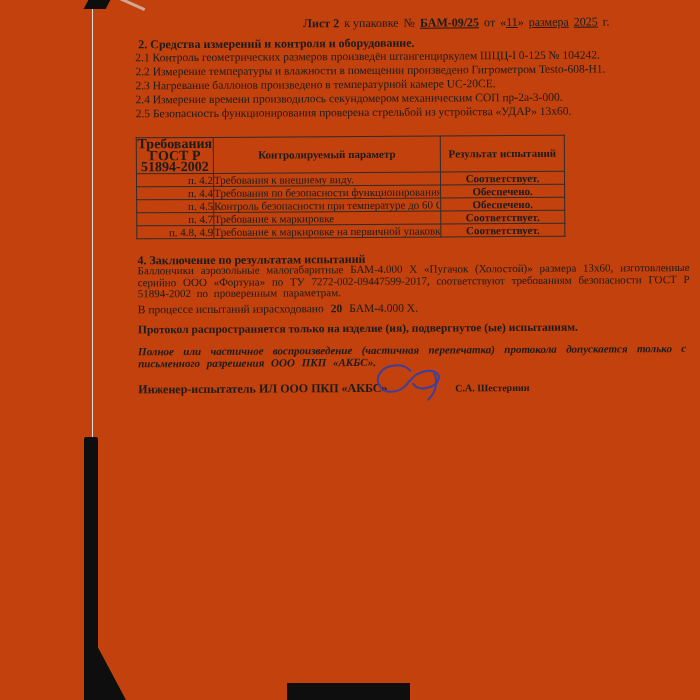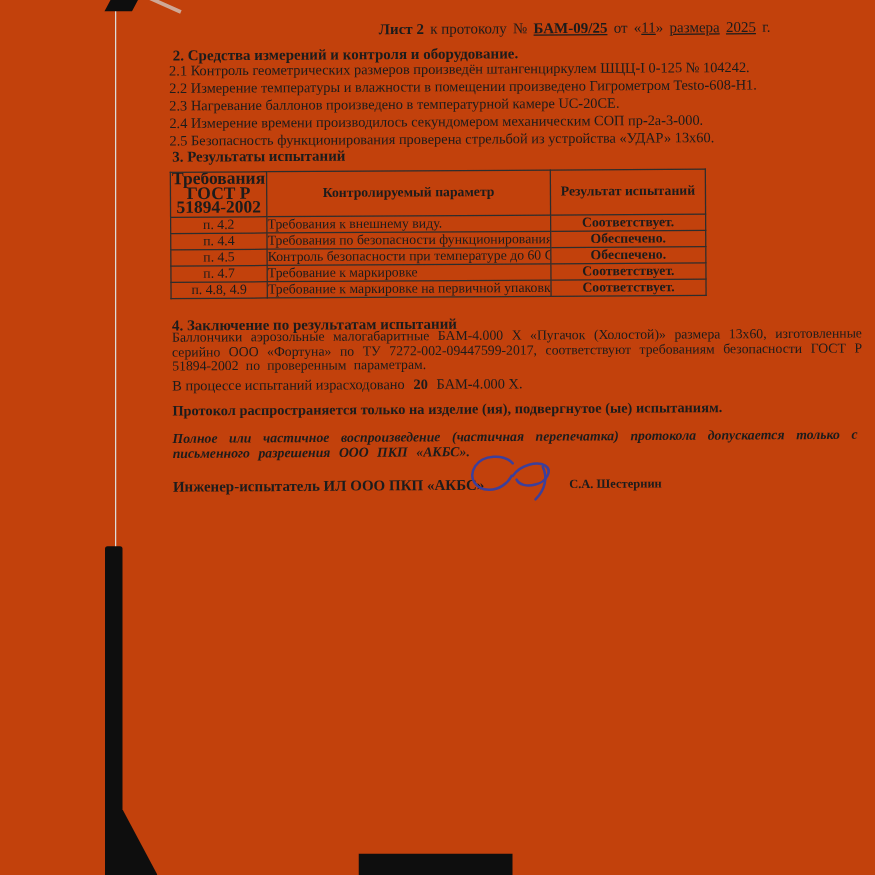--- a/index.html
+++ b/index.html
@@ -48,21 +48,21 @@
     border-collapse:collapse;table-layout:fixed;
     font-size:11px;color:#1c1c1c;
   }
   table.results th, table.results td{
     border:1px solid #2d2d2d;padding:0;overflow:hidden;
   }
   table.results th{font-weight:bold;text-align:center;vertical-align:middle;line-height:11.5px;}
   th.h-gost{white-space:pre-line;font-size:14px;}
   .hdr-row{height:35px;}
   .data-row{height:13px;}
-  td.c-req{text-align:center;line-height:12px;}
+  td.c-req{text-align:right;line-height:12px;}
   td.c-param{text-align:left;padding-left:4px;line-height:12px;white-space:nowrap;}
   td.c-res{text-align:center;font-weight:bold;line-height:12px;}
 
   .conclusion{
     position:absolute;left:138px;top:264px;width:552px;
     font-size:11px;line-height:11.5px;text-align:justify;word-spacing:3px;
   }
   .consumed{position:absolute;left:138px;top:302px;font-size:11.5px;white-space:nowrap;}
   .consumed .qty{font-weight:bold;margin:0 7px;}
   .scope{position:absolute;left:138px;top:322px;font-size:11.5px;font-weight:bold;white-space:nowrap;}
@@ -79,21 +79,21 @@
 </head>
 <body>
 
 <div class="paper">
   <div class="paper-edge"></div>
 
   <div class="content">
 
     <div class="header-line">
       <span class="b">Лист 2</span>
-      <span>к протоколу</span>
+      <span>к упаковке</span>
       <span>№</span>
       <span class="b u">БАМ-09/25</span>
       <span>от</span>
       <span class="grp">
           <span>«</span>
           <span class="u">11</span>
           <span>»</span>
         </span>
       <span class="u">размера</span>
       <span class="u">2025</span>
@@ -103,21 +103,20 @@
     <div class="sec-title sec2-title">2. Средства измерений и контроля и оборудование.</div>
 
     <div class="items">
       <div>2.1 Контроль геометрических размеров произведён штангенциркулем ШЦЦ-I 0-125  № 104242.</div>
       <div>2.2 Измерение температуры и влажности в помещении произведено Гигрометром  Testo-608-H1.</div>
       <div>2.3 Нагревание баллонов произведено в температурной  камере UC-20CE.</div>
       <div>2.4 Измерение времени производилось секундомером механическим СОП пр-2а-3-000.</div>
       <div>2.5 Безопасность функционирования проверена стрельбой из устройства  «УДАР» 13х60.</div>
     </div>
 
-    <div class="sec-title sec3-title">3. Результаты испытаний</div>
 
     <table class="results">
       <colgroup>
           <col style="width:77px">
           <col style="width:227px">
           <col style="width:124px">
         </colgroup>
       <tbody>
           <tr class="hdr-row">
         <th class="h-gost">Требования

